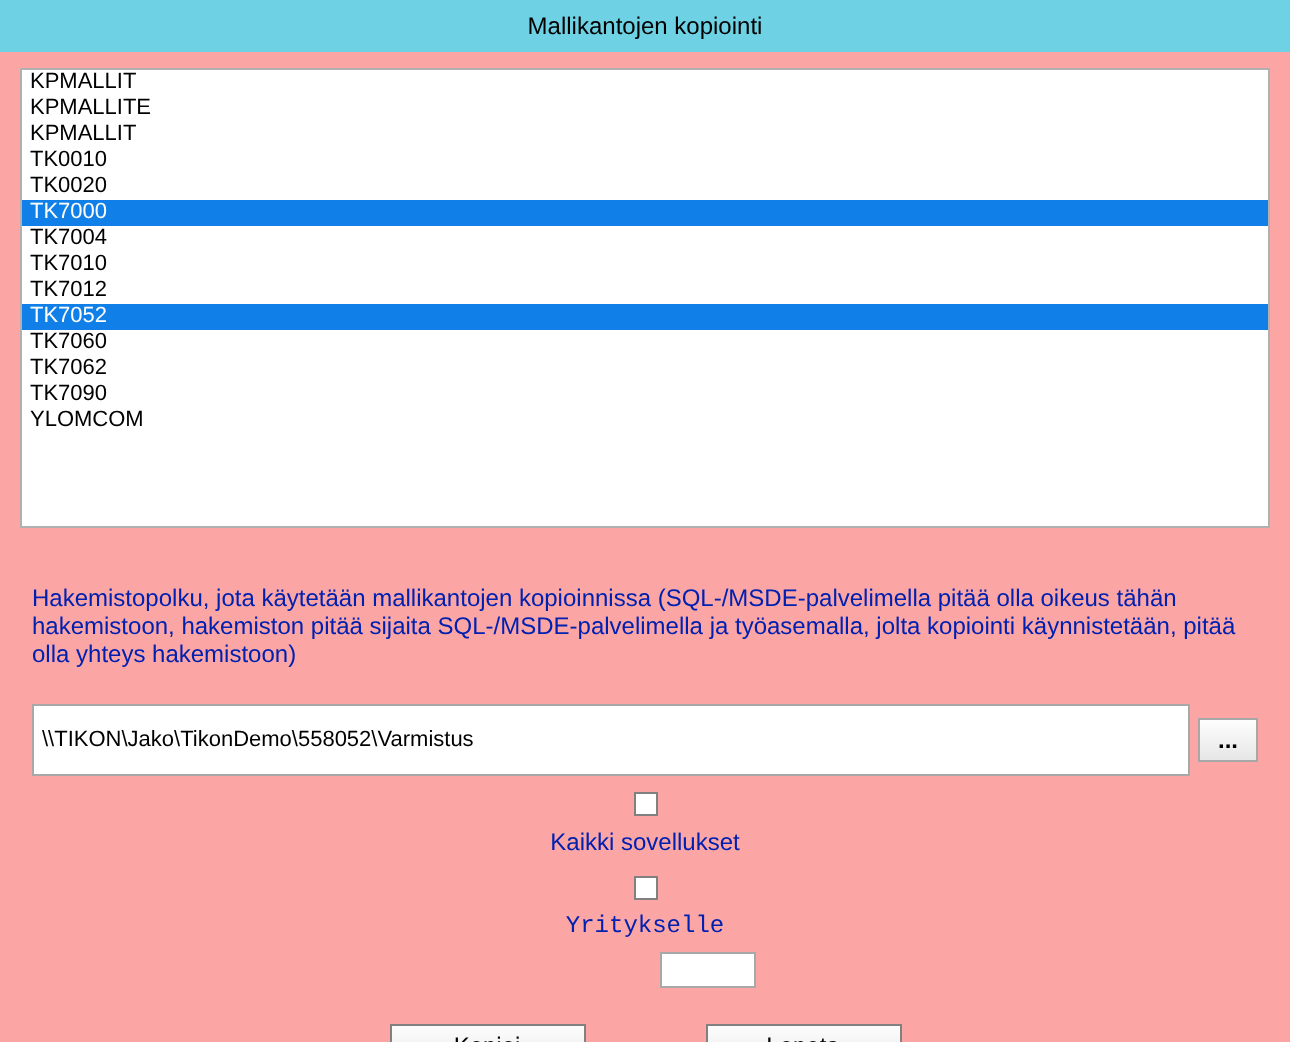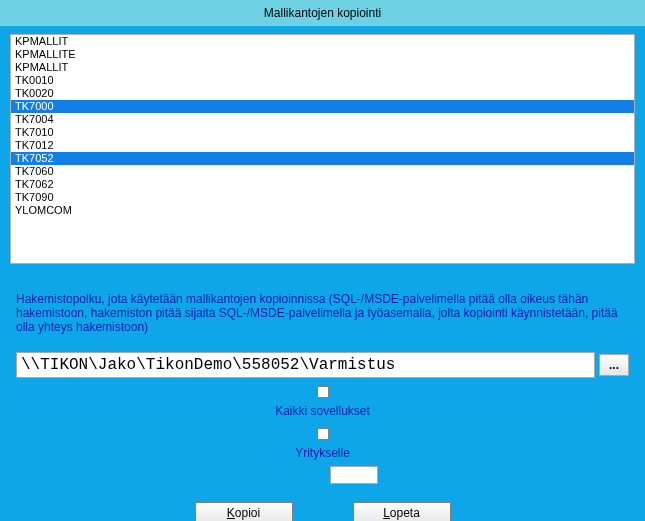--- a/index.html
+++ b/index.html
@@ -14,21 +14,21 @@
   .titlebar {
     background: #6ed2e4;
     height: 26px;
     display: flex;
     align-items: center;
     justify-content: center;
     font-size: 12px;
     color: #000;
   }
   .window-body {
-    background: #0ea5e9;
+    background: #fca5a5;
     padding: 8px 10px 10px 10px;
     height: calc(521px - 26px);
     position: relative;
   }
   .listbox {
     background: #fff;
     border: 1px solid #b0b0b0;
     width: 100%;
     height: 230px;
     overflow-y: auto;
@@ -61,26 +61,26 @@
   }
   .path-row {
     margin-top: 18px;
     display: flex;
     align-items: center;
     gap: 4px;
     padding: 0 6px;
   }
   .path-input {
     flex: 1;
-    height: 26px;
+    height: 36px;
     border: 1px solid #a8a8a8;
     background: #fff;
-    font-size: 16px;
+    font-size: 11px;
     padding: 0 4px;
-    font-family: Liberation Mono, monospace;
+    font-family: Liberation Sans, sans-serif;
   }
   .browse-btn {
     width: 30px;
     height: 22px;
     border: 1px solid #a8a8a8;
     background: linear-gradient(#fefefe,#e6e6e6);
     font-size: 12px;
     cursor: pointer;
     display: flex;
     align-items: center;
@@ -107,21 +107,21 @@
   .yritys-input {
     width: 48px;
     height: 18px;
     border: 1px solid #a8a8a8;
     background: #fff;
     font-size: 11px;
     padding: 0 2px;
     margin-left: 62px;
     font-family: inherit;
   }
-  .check-row.yritys { margin-top: 10px; }
+  .check-row.yritys { margin-top: 10px; font-family: Liberation Mono, monospace; }
   .button-row {
     margin-top: 18px;
     display: flex;
     justify-content: center;
     gap: 60px;
   }
   .btn {
     width: 98px;
     height: 22px;
     border: 1px solid #808080;

